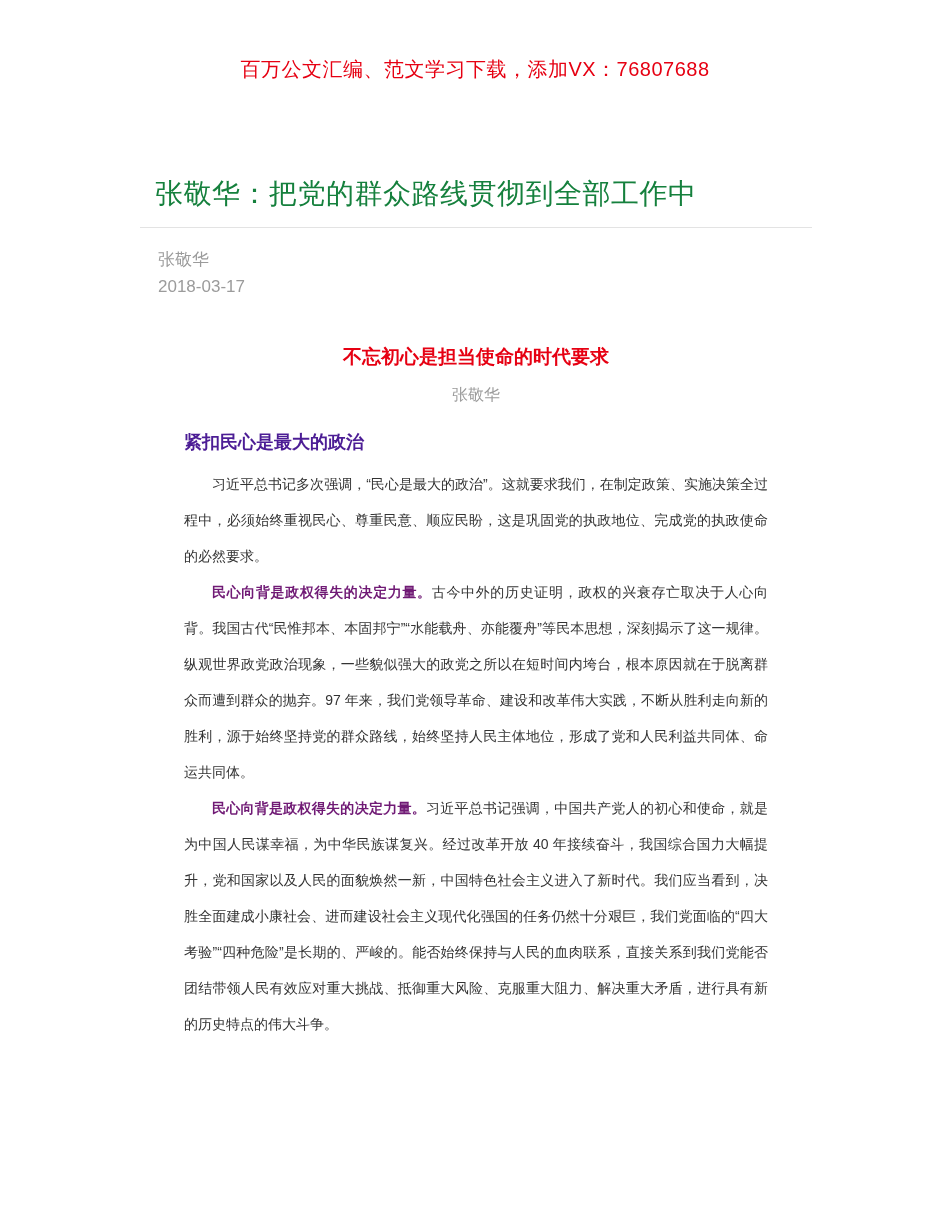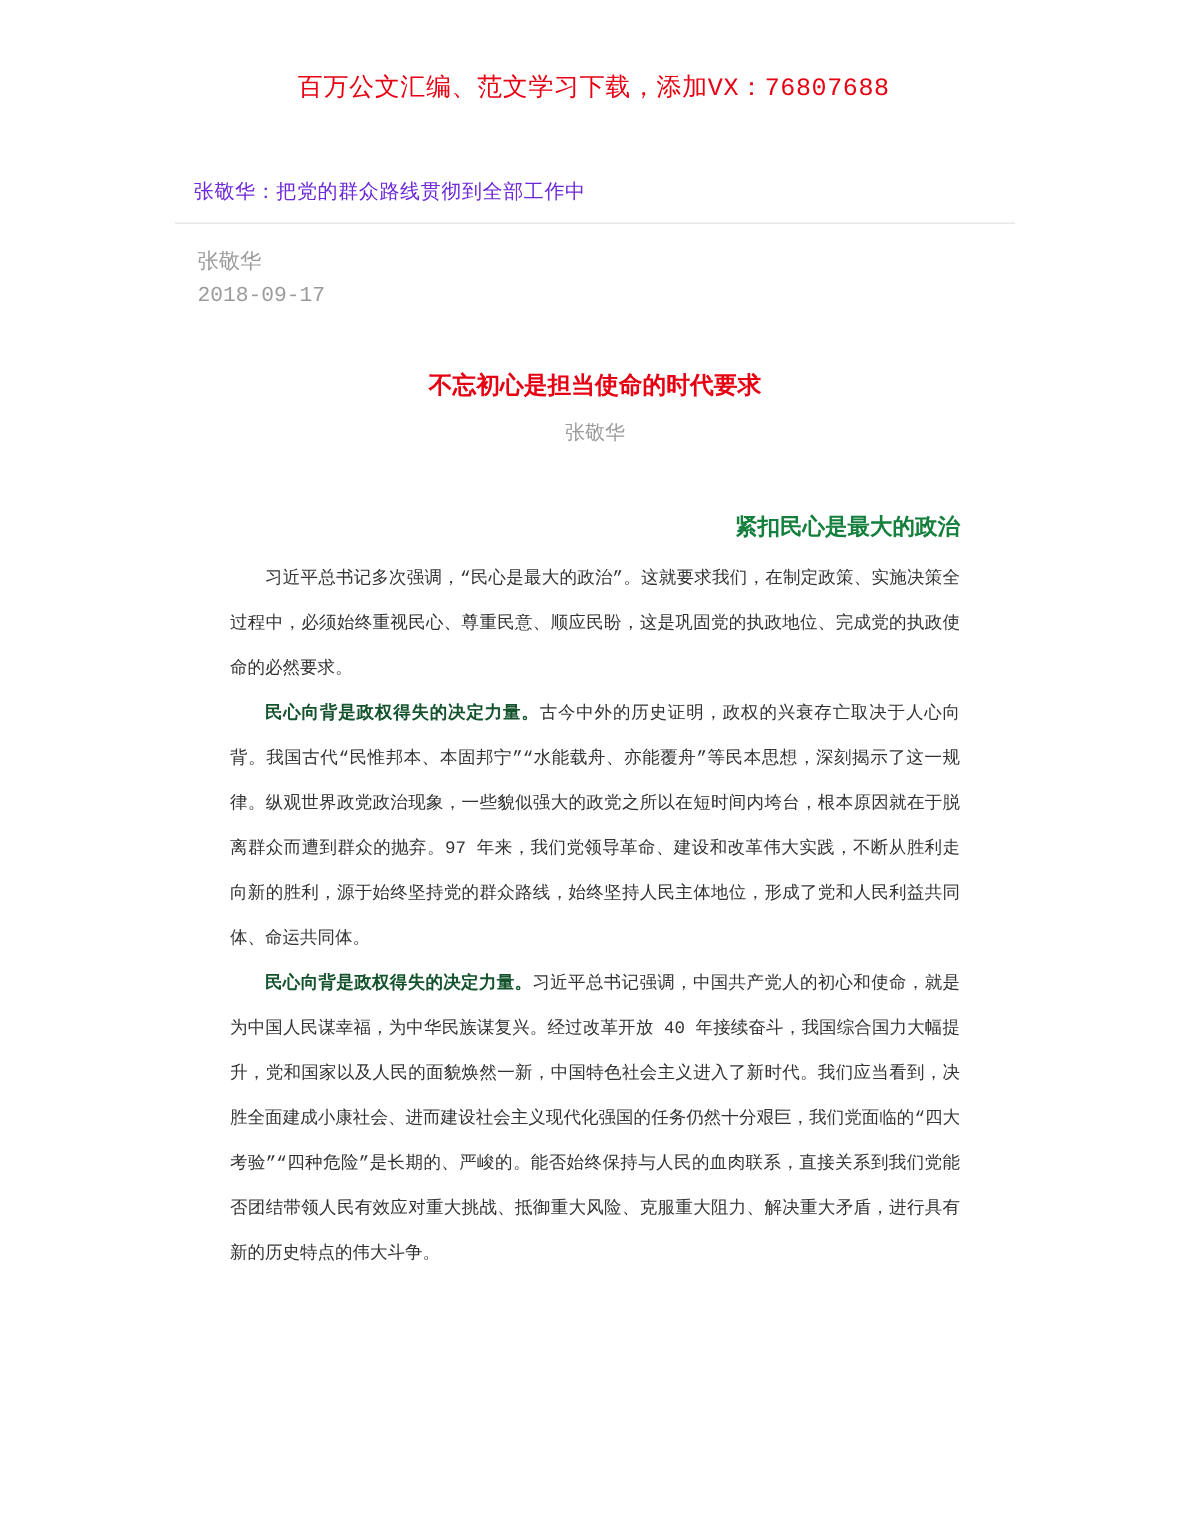--- a/index.html
+++ b/index.html
@@ -8,39 +8,38 @@
     width: 950px;
     min-height: 1230px;
     font-family: "Liberation Sans", sans-serif;
     -webkit-font-smoothing: antialiased;
   }
   .page {
     width: 950px;
     min-height: 1230px;
     background: #ffffff;
     overflow: hidden;
-    font-family: Liberation Mono, monospace;
   }
   .banner {
     padding-top: 56px;
     text-align: center;
     color: #e60012;
     font-size: 20px;
     letter-spacing: 0.5px;
   }
   .article {
     margin-left: 140px;
     width: 672px;
   }
   .page-title {
-    margin-top: 60px;
+    margin-top: 92px;
     padding-left: 15px;
-    font-size: 16px;
+    font-size: 28px;
     font-weight: 400;
-    color: #6d28d9;
+    color: #15803d;
     letter-spacing: 0.5px;
   }
   .divider {
     margin-top: 14px;
     border: none;
     border-top: 1px solid #e3e3e3;
     height: 0;
   }
   .meta {
     margin-top: 18px;
@@ -60,56 +59,56 @@
     font-weight: 700;
     font-size: 19px;
   }
   .doc-author {
     margin-top: 15px;
     text-align: center;
     color: #9b9b9b;
     font-size: 16px;
   }
   .section-heading {
-    margin-top: 52px;
+    margin-top: 24px;
     margin-bottom: 12px;
-    text-align: right;
+    text-align: left;
     font-weight: 700;
     font-size: 18px;
-    color: #15803d;
+    color: #4c1d95;
   }
   .para {
     font-size: 14px;
     line-height: 36px;
     color: #333333;
     text-align: justify;
     text-indent: 2em;
     margin: 0;
   }
   .para .lead {
     font-weight: 700;
-    color: #14532d;
+    color: #701a75;
   }
 </style>
 </head>
 <body>
 
 <div class="page">
 
   <div class="banner">百万公文汇编、范文学习下载，添加VX：76807688</div>
 
   <div class="article">
 
     <h1 class="page-title">张敬华：把党的群众路线贯彻到全部工作中</h1>
 
     <hr class="divider">
 
     <div class="meta">
       <div class="author">张敬华</div>
-      <div class="date">2018-09-17</div>
+      <div class="date">2018-03-17</div>
     </div>
 
     <div class="doc">
 
       <div class="doc-title">不忘初心是担当使命的时代要求</div>
 
       <div class="doc-author">张敬华</div>
 
       <div class="section-heading">紧扣民心是最大的政治</div>
 

